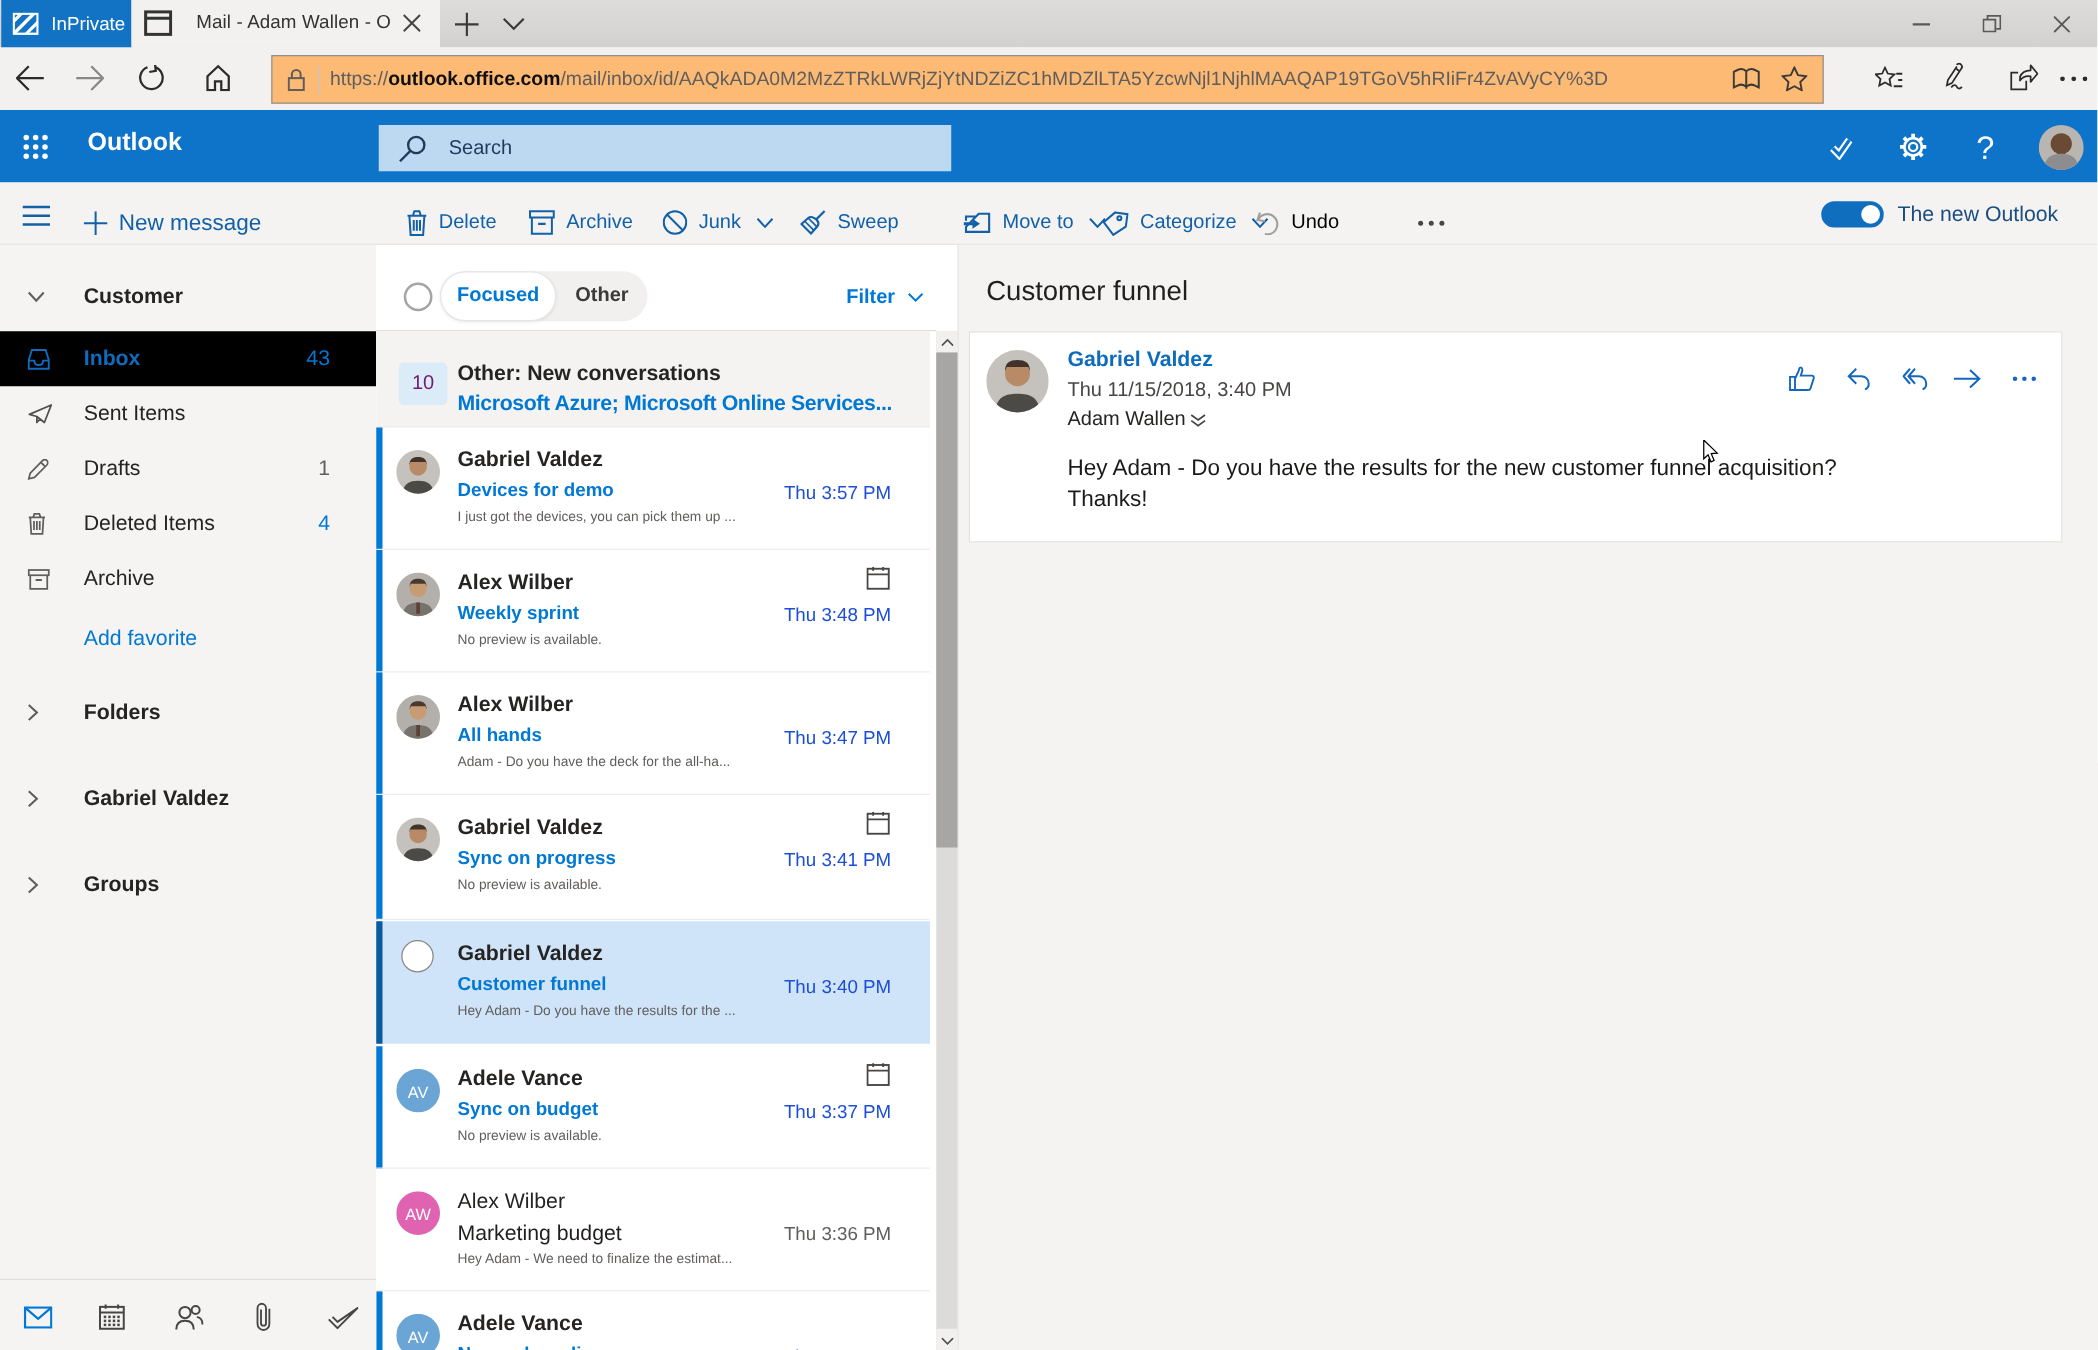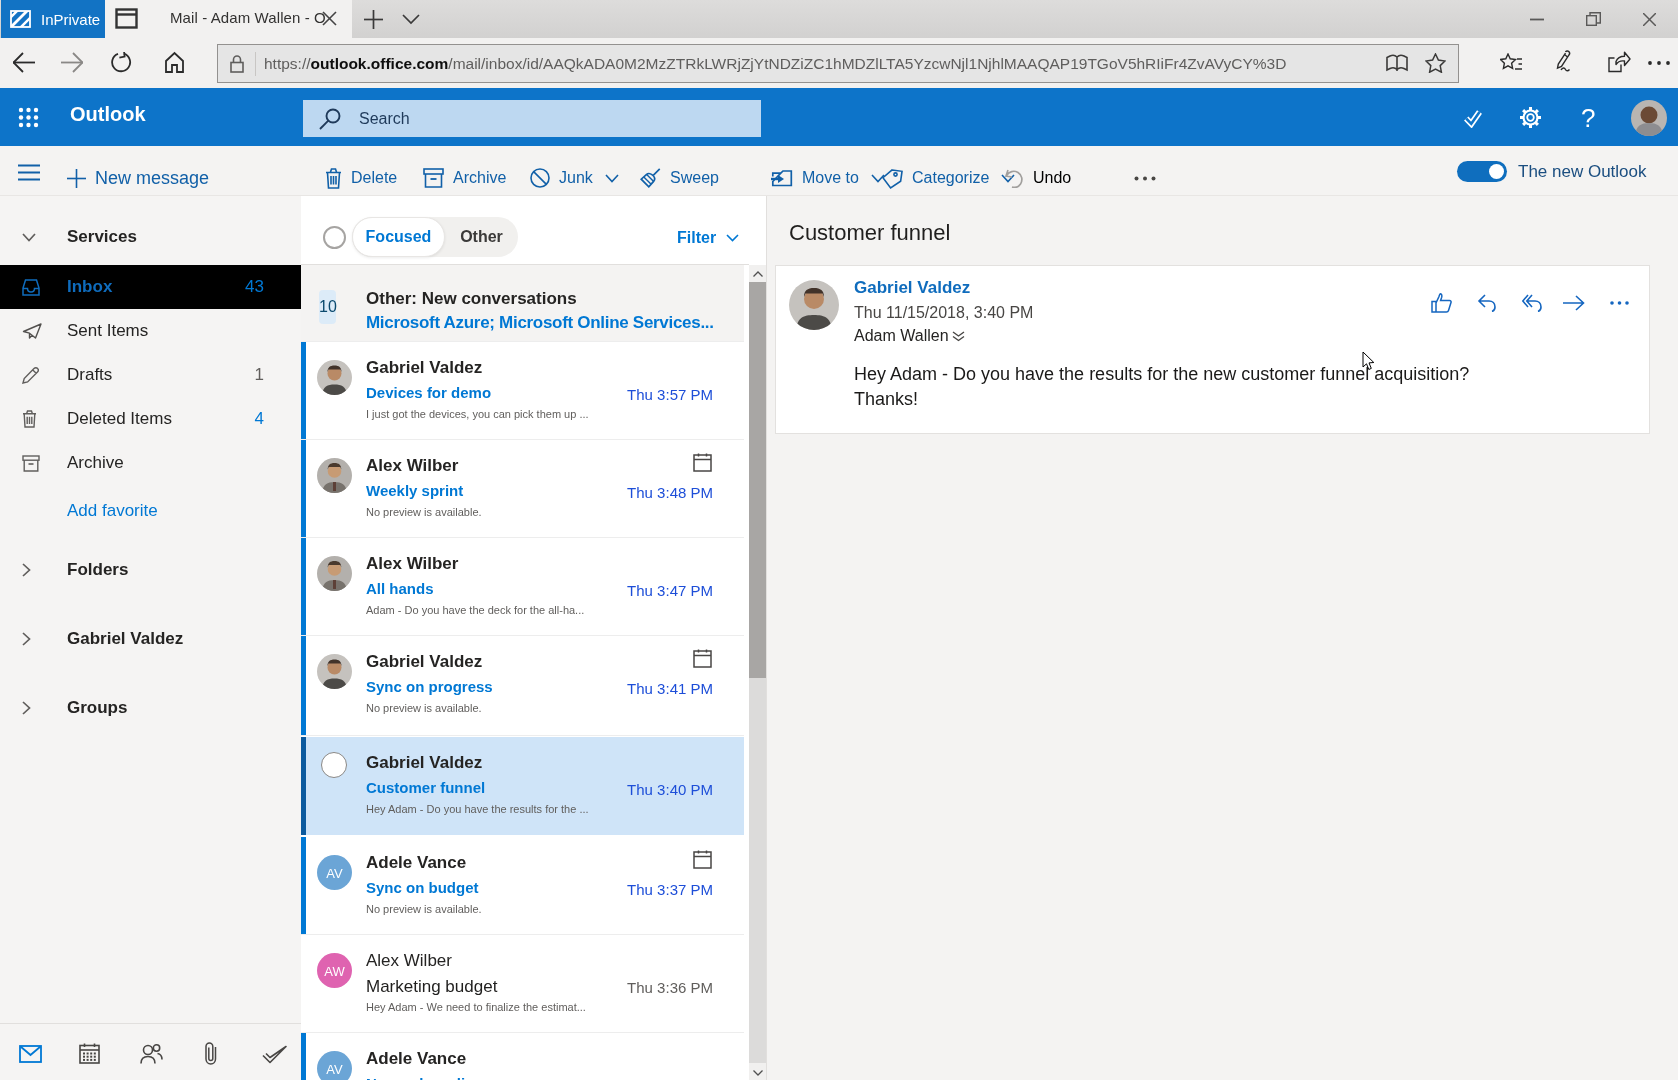--- a/index.html
+++ b/index.html
@@ -6,23 +6,23 @@
   html,body { width:1678px; height:1080px; overflow:hidden; }
   body { font-family:"Liberation Sans", sans-serif; position:relative; background:#fff; }
   .abs { position:absolute; }
   svg { display:block; }
 
   
   #tabbar { left:0; top:0; width:1678px; height:38px; background:linear-gradient(#dddcdb,#d2d1d0); }
   #inprivate { left:1px; top:0; width:105px; height:38px; background:#1273c4; color:#fff; display:flex; align-items:center; }
   #inprivate span { font-size:15px; margin-left:8px; }
   #activetab { left:105px; top:0; width:247px; height:38px; background:#f2f1f0; display:flex; align-items:center; }
-  #tabtitle { font-size:15px; color:#333231; margin-left:24px; letter-spacing:0.1px; }
+  #tabtitle { font-size:15px; color:#333231; margin-left:11px; letter-spacing:0.1px; }
   #navbar { left:0; top:38px; width:1678px; height:50px; background:#f2f1f0; }
-  #addressbar { left:217px; top:44px; width:1242px; height:39px; background:#e5e5e5; border:1px solid #93918f; display:flex; align-items:center; }
+  #addressbar { left:217px; top:44px; width:1242px; height:39px; background:#fdba74; border:1px solid #93918f; display:flex; align-items:center; }
   #urltext { font-size:15.5px; color:#5f5e5d; white-space:nowrap; overflow:hidden; }
   #urltext b { color:#0f0f0f; font-weight:bold; }
 
   
   #oheader { left:0; top:88px; width:1678px; height:58px; background:#0d74c9; }
   #ologo { left:70px; top:103px; color:#fff; font-size:20px; font-weight:bold; }
   #searchbox { left:303px; top:100px; width:458px; height:37px; background:#bdd8f1; display:flex; align-items:center; }
   #searchbox .stext { color:#1f3a5a; font-size:16px; margin-left:18px; }
 
   
@@ -353,21 +353,21 @@
 </div>
 <div class="abs" id="toggle-lbl" style="left:1518px;top:162px">The new Outlook</div>
 
 <div class="abs" style="left:0;top:195px;width:1678px;height:1px;background:#e8e6e4"></div>
 
 <div class="abs" id="leftnav"></div>
 <div class="navrow" style="top:215px">
   <svg class="icon" width="14" height="9" viewBox="0 0 14 9">
       <polyline points="1,1 7,7.5 13,1" fill="none" stroke="#605e5c" stroke-width="1.7"></polyline>
     </svg>
-  <span class="txt navhead">Services</span>
+  <span class="txt navhead">Customer</span>
 </div>
 <div class="navrow" style="top:265px;background:#000000;height:44px">
   <svg class="icon" width="18" height="17" viewBox="0 0 18 17">
     <path d="M3.5 1 L14.5 1 L17 9 L17 16 L1 16 L1 9 Z M1 9.5 L5.5 9.5 C5.5 11.7 6.8 13 9 13 C11.2 13 12.5 11.7 12.5 9.5 L17 9.5" fill="none" stroke="#0f6cbd" stroke-width="1.5"></path>
   </svg>
   <span class="txt navhead" style="color:#0f6cbd">Inbox</span>
   <span class="cnt">43</span>
 </div>
 <div class="navrow" style="top:309px">
   <svg class="icon" width="20" height="16" viewBox="0 0 20 16">
@@ -480,21 +480,21 @@
 <div class="abs" style="left:352px;top:217px;width:93px;height:40px;background:#fff;border:1px solid #e8e6e4;border-radius:20px;box-shadow:0 1px 3px rgba(0,0,0,0.08)"></div>
 <div class="abs" style="left:352px;top:228px;width:93px;text-align:center;font-size:16px;font-weight:bold;color:#0078d4">Focused</div>
 <div class="abs" style="left:445px;top:228px;width:73px;text-align:center;font-size:16px;font-weight:bold;color:#3b3a39">Other</div>
 <div class="abs" style="left:677px;top:229px;font-size:16px;font-weight:bold;color:#0078d4">Filter</div>
 <svg class="abs" style="left:726px;top:234px" width="13" height="8" viewBox="0 0 13 8">
     <polyline points="1,1 6.5,6.5 12,1" fill="none" stroke="#0078d4" stroke-width="1.6"></polyline>
   </svg>
 <div class="abs" style="left:301px;top:264px;width:448px;height:1px;background:#e1dfdd"></div>
 
 <div class="mrow" style="left:301px;top:265px;height:77px;background:#f4f3f2">
-  <div class="abs" style="left:18px;top:25px;width:17px;height:34px;background:#dcebf8;border-radius:4px;text-align:center;line-height:34px;font-size:16px;color:#0c4a6e">10</div>
+  <div class="abs" style="left:18px;top:25px;width:39px;height:34px;background:#dcebf8;border-radius:4px;text-align:center;line-height:34px;font-size:16px;color:#701a75">10</div>
   <div class="abs" style="left:65px;top:24px;font-size:17px;font-weight:bold;color:#252423">Other: New conversations</div>
   <div class="abs" style="left:65px;top:48px;font-size:17px;font-weight:bold;letter-spacing:-0.3px;color:#0078d4">Microsoft Azure; Microsoft Online Services...</div>
   <div class="sep"></div>
 </div>
 
 <div class="mrow" style="left:301px;top:342px;height:98px">
   <div class="bar"></div>
   <svg class="av" width="35" height="35" viewBox="0 0 35 35">
       <defs>
         <clipPath id="c1">

